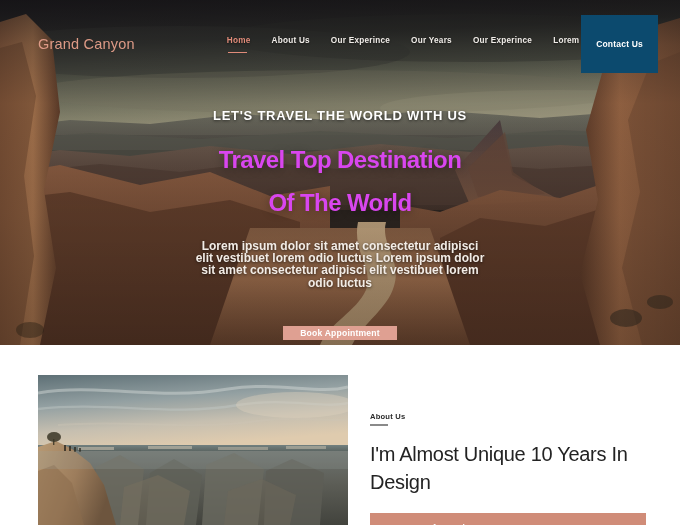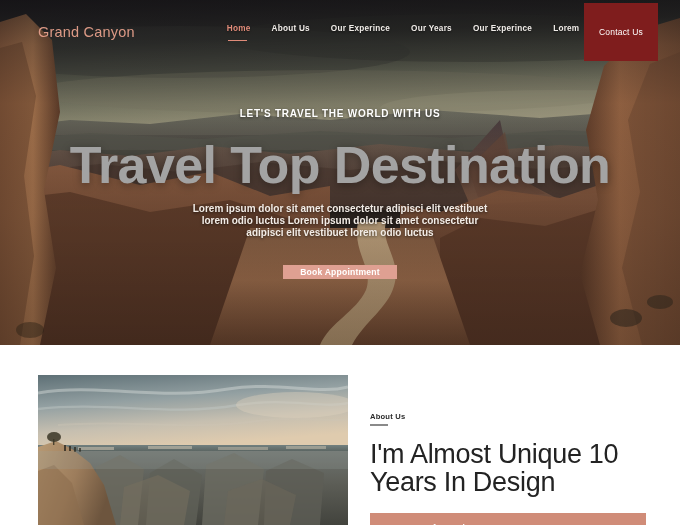--- a/index.html
+++ b/index.html
@@ -38,21 +38,21 @@
         rgba(20,18,20,0.30) 13%,
         rgba(30,22,18,0.10) 30%,
         rgba(30,20,16,0.16) 62%,
         rgba(22,14,10,0.30) 100%);
     pointer-events: none;
   }
 
   
   .navbar {
     position: absolute;
-    top: 4px; left: 0; right: 0;
+    top: 16px; left: 0; right: 0;
     height: 56px;
     display: flex;
     align-items: center;
     padding: 0 22px 0 38px;
     z-index: 6;
   }
 
   .brand {
     font-size: 14.5px;
     letter-spacing: 0.2px;
@@ -85,64 +85,64 @@
   .nav-link.active::after {
     content: "";
     position: absolute;
     left: 1px; right: 3px; bottom: 0;
     height: 1px;
     background: #e08b79;
   }
 
   .contact-btn {
     margin-left: auto;
-    background: #7f1d1d;
+    background: #0c4a6e;
     color: #ffffff;
     font-size: 8.5px;
-    font-weight: 400;
+    font-weight: 700;
     letter-spacing: 0.2px;
     padding: 24px 15px;
     border: none;
     white-space: nowrap;
     cursor: pointer;
     font-family: inherit;
   }
 
   
   .hero-content {
     position: absolute;
     left: 0; right: 0;
     top: 108px;
     z-index: 5;
     text-align: center;
     padding: 0 20px;
   }
 
   .eyebrow {
-    font-size: 10px;
+    font-size: 13px;
     font-weight: 700;
     letter-spacing: 0.75px;
     color: #ffffff;
     text-shadow: 0 1px 3px rgba(0,0,0,0.55);
-    margin-bottom: 25px;
+    margin-bottom: 15px;
   }
 
   .hero-title {
-    font-size: 52px;
+    font-size: 24px;
     line-height: 43px;
     font-weight: 700;
-    color: #a3a3a3;
+    color: #d946ef;
     letter-spacing: -0.6px;
     text-shadow: 0 2px 9px rgba(0,0,0,0.35);
   }
 
   .hero-sub {
-    margin: 16px auto 4px;
+    margin: 16px auto 16px;
     max-width: 296px;
-    font-size: 10px;
+    font-size: 12px;
     line-height: 12.2px;
     font-weight: 700;
     color: #f2ece6;
     text-shadow: 0 1px 3px rgba(0,0,0,0.6);
   }
 
   .book-btn {
     margin-top: 21px;
     display: inline-block;
     background: #dfa092;
@@ -201,21 +201,21 @@
   .about-tag::after {
     content: "";
     position: absolute;
     left: 0; bottom: 0;
     width: 18px; height: 1.6px;
     background: #8a8a8a;
   }
 
   .about-heading {
     margin-top: 14px;
-    font-size: 27px;
+    font-size: 20px;
     line-height: 28px;
     font-weight: 400;
     color: #232323;
     letter-spacing: -0.3px;
   }
 
   .exp-bar {
     margin-top: 17px;
     width: 276px;
     background: #d08c78;
@@ -330,20 +330,21 @@
       <a class="nav-link">Lorem</a>
     </div>
 
     <button class="contact-btn">Contact Us</button>
   </nav>
 
   <div class="hero-content">
     <div class="eyebrow">LET'S TRAVEL THE WORLD WITH US</div>
     <h1 class="hero-title">
       <span>Travel Top Destination</span><br>
+      <span>Of The World</span>
     </h1>
     <p class="hero-sub">Lorem ipsum dolor sit amet consectetur adipisci elit vestibuet lorem odio luctus Lorem ipsum dolor sit amet consectetur adipisci elit vestibuet lorem odio luctus</p>
     <button class="book-btn">Book Appointment</button>
   </div>
 </section>
 
 <section class="about">
 
   <figure class="about-figure">
     <svg class="about-canvas" viewBox="0 0 310 150" preserveAspectRatio="none">

